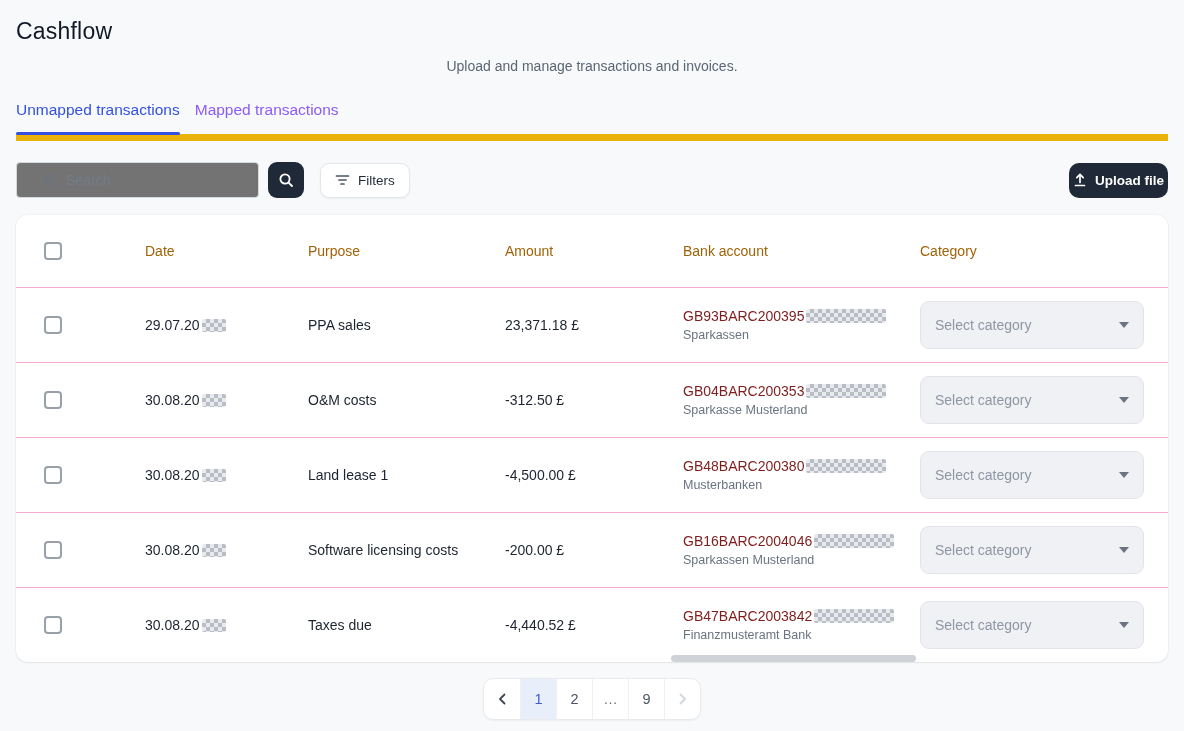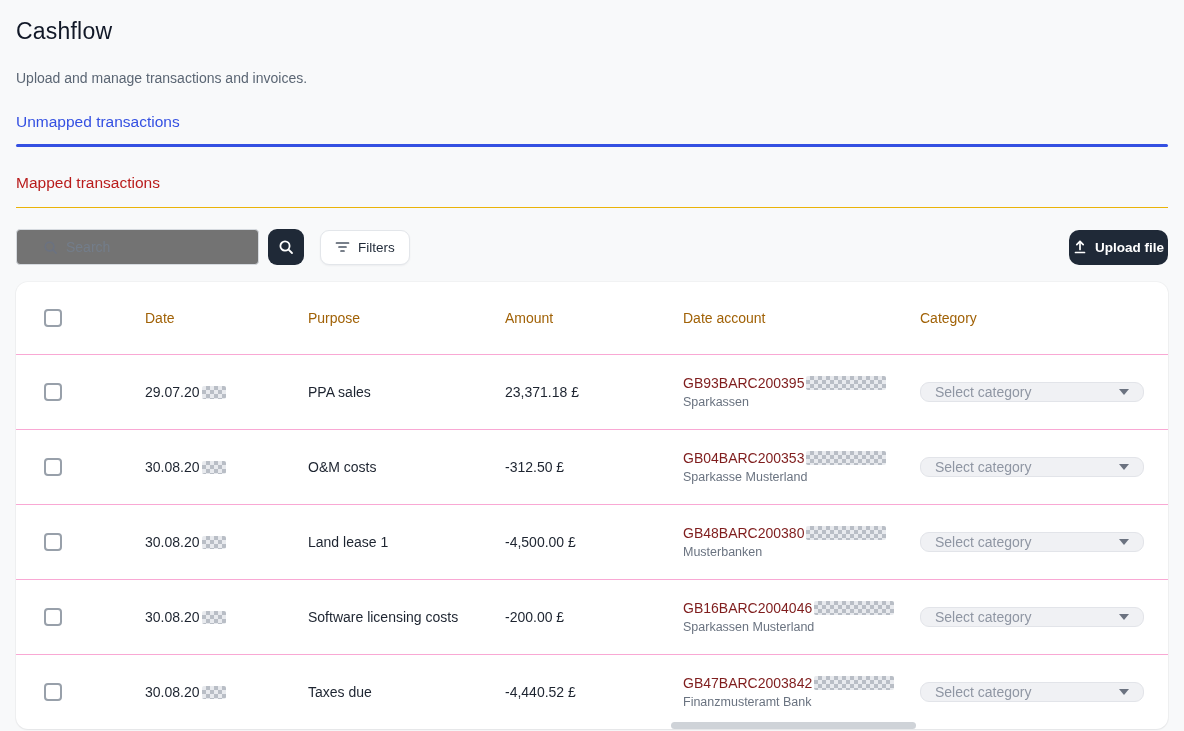--- a/index.html
+++ b/index.html
@@ -7,25 +7,25 @@
   body {
     font-family:"Liberation Sans", sans-serif;
     background:#f8f9fa;
     color:#1d2430;
     overflow:hidden;
   }
   .page { padding:0 16px; }
 
   
   .page-title { margin-top:18px; font-size:23px; font-weight:400; color:#111827; letter-spacing:.2px; }
-  .page-subtitle { margin-top:25px; font-size:14px; color:#5b6674; }
-
-  
-  .tabs { margin-top:27px; display:flex; gap:28px; border-bottom:1px solid #eab308;flex-direction:column; }
-  .tab { font-size:15.5px; font-weight:500; padding:0 0 15px 0; cursor:pointer; position:relative; color:#b91c1c; }
+  .page-subtitle { margin-top:13px; font-size:14px; color:#5b6674;text-align:center; }
+
+  
+  .tabs { margin-top:27px; display:flex; gap:15px; border-bottom:7px solid #eab308; }
+  .tab { font-size:15.5px; font-weight:500; padding:0 0 15px 0; cursor:pointer; position:relative; color:#8b5cf6; }
   .tab.active { color:#3450e2; }
   .tab.active::after { content:""; position:absolute; left:0; right:0; bottom:-1px; height:3px; background:#3450e2; border-radius:2px; }
 
   
   .toolbar { margin-top:21px; display:flex; align-items:center; }
   .search-box {
     width:243px; height:36px; background:#737373; border:1px solid #d6dadf; border-radius:4px;
     display:flex; align-items:center; padding:0 26px;
   }
   .search-box svg { flex:0 0 auto; }
@@ -76,21 +76,21 @@
     background-image:
       linear-gradient(45deg,#b9bec6 25%,transparent 25%,transparent 75%,#b9bec6 75%),
       linear-gradient(45deg,#b9bec6 25%,#e8eaee 25%,#e8eaee 75%,#b9bec6 75%);
     background-size:8px 8px; background-position:0 0,4px 4px;
     filter:blur(.6px);
   }
   .redact-date { width:24px; margin-left:2px; }
   .redact-iban { width:80px; margin-left:2px; height:14px; }
 
   .select {
-    width:224px; height:20px; margin-right:24px; background:#f0f1f4; border:1px solid #e2e4e9;
+    width:224px; height:48px; margin-right:24px; background:#f0f1f4; border:1px solid #e2e4e9;
     border-radius:9px; display:flex; align-items:center; justify-content:space-between;
     padding:0 14px; cursor:pointer;
   }
   .select-label { font-size:14px; color:#8f96a3; }
   .caret { width:0; height:0; border-left:5px solid transparent; border-right:5px solid transparent; border-top:6px solid #6b7280; }
 
   .hscroll-thumb {
     position:absolute; left:655px; bottom:0; width:245px; height:7px;
     background:#cfd3d8; border-radius:4px;
   }
@@ -156,21 +156,21 @@
   </div>
 
   <div class="card">
     <div class="trow thead">
       <div class="cell-check">
         <div class="checkbox"></div>
       </div>
       <div class="th">Date</div>
       <div class="th">Purpose</div>
       <div class="th">Amount</div>
-      <div class="th">Date account</div>
+      <div class="th">Bank account</div>
       <div class="th">Category</div>
     </div>
 
     <div id="table-body">
       <div class="trow tbody-row">
         <div class="cell-check">
           <div class="checkbox"></div>
         </div>
         <div>
           <span>29.07.20</span><span class="redact redact-date"></span>

